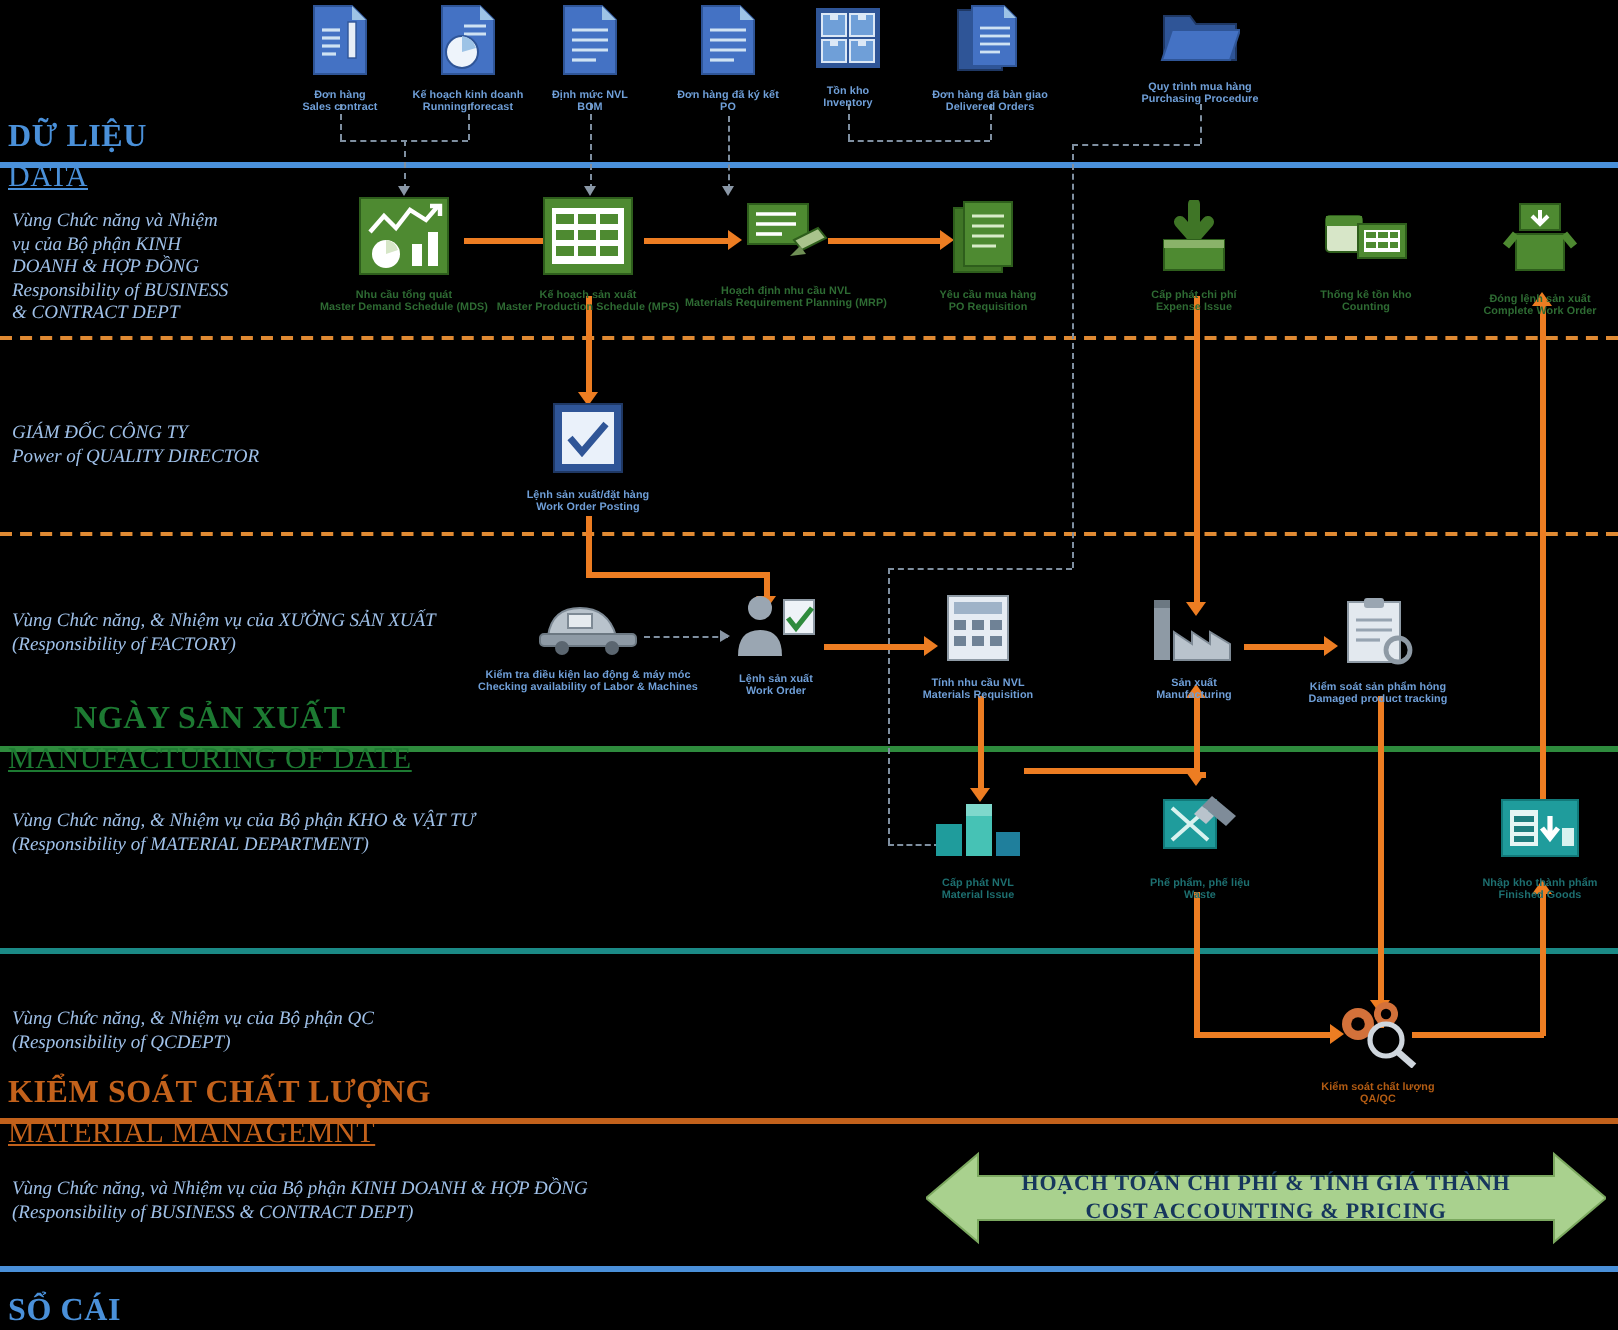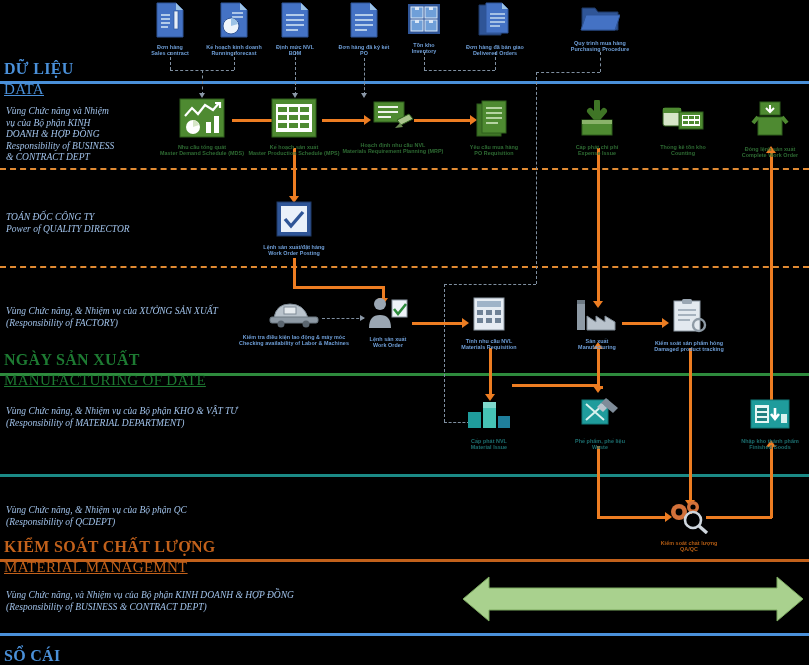--- a/index.html
+++ b/index.html
@@ -61,42 +61,42 @@
   <div class="rule dashed" style="top:266px;width:809px;"></div>
   <div class="rule" style="top:373px;width:809px;background:#2e8b3d;"></div>
   <div class="rule" style="top:474px;width:809px;background:#1b8a86;"></div>
   <div class="rule" style="top:559px;width:809px;background:#c2611b;"></div>
   <div class="rule" style="top:633px;width:809px;background:#4a90d9;"></div>
 
   <div class="band" style="top:60px;">
     <div class="vn" style="color:#4a90d9;">DỮ LIỆU</div>
     <div class="en" style="color:#4a90d9;margin-top:4px;">DATA</div>
   </div>
-  <div class="band" style="top:351px;">
+  <div class="band" style="top:351px;text-align:center;">
     <div class="vn" style="color:#1d7a32;">NGÀY SẢN XUẤT</div>
     <div class="en" style="color:#1d7a32;margin-top:4px;">MANUFACTURING OF DATE</div>
   </div>
   <div class="band" style="top:538px;">
     <div class="vn" style="color:#c2611b;">KIỂM SOÁT CHẤT LƯỢNG</div>
     <div class="en" style="color:#c2611b;margin-top:4px;">MATERIAL MANAGEMNT</div>
   </div>
   <div class="band" style="top:647px;">
     <div class="vn" style="color:#4a90d9;">SỔ CÁI</div>
     <div class="en" style="color:#4a90d9;margin-top:4px;">GENERAL LEDGER</div>
   </div>
 
   <div class="note" style="top:106px;">
     <div>Vùng  Chức năng và Nhiệm</div>
     <div>vụ của Bộ phận KINH</div>
     <div>DOANH &amp; HỢP ĐỒNG</div>
     <div>Responsibility of BUSINESS</div>
     <div>&amp; CONTRACT DEPT</div>
   </div>
   <div class="note" style="top:212px;">
-    <div>TOÁN ĐỐC CÔNG TY</div>
+    <div>GIÁM ĐỐC CÔNG TY</div>
     <div>Power of QUALITY DIRECTOR</div>
   </div>
   <div class="note" style="top:406px;">
     <div>Vùng  Chức năng, &amp; Nhiệm vụ của Bộ phận KHO &amp; VẬT TƯ</div>
     <div>(Responsibility of MATERIAL DEPARTMENT)</div>
   </div>
   <div class="note" style="top:306px;">
     <div>Vùng  Chức năng, &amp; Nhiệm vụ của XƯỞNG SẢN XUẤT</div>
     <div>(Responsibility of FACTORY)</div>
   </div>
@@ -623,15 +623,19 @@
     <span class="cap">
       <span class="vn">Kiểm soát chất lượng</span>
       <span class="en">QA/QC</span>
     </span>
   </div>
 
   <div class="banner" style="left:463px;top:575px;width:340px;height:48px;">
     <svg width="340" height="48" viewBox="0 0 340 48" style="position:absolute;left:0;top:0;">
       <polygon points="0,24 26,2 26,13 314,13 314,2 340,24 314,46 314,35 26,35 26,46" fill="#a9d18e" stroke="#7ba85f" stroke-width="1"></polygon>
     </svg>
+    <div class="txt">
+      <div>HOẠCH TOÁN CHI PHÍ &amp; TÍNH GIÁ THÀNH</div>
+      <div>COST ACCOUNTING &amp; PRICING</div>
+    </div>
   </div>
 
 </div>
 
 </body></html>

